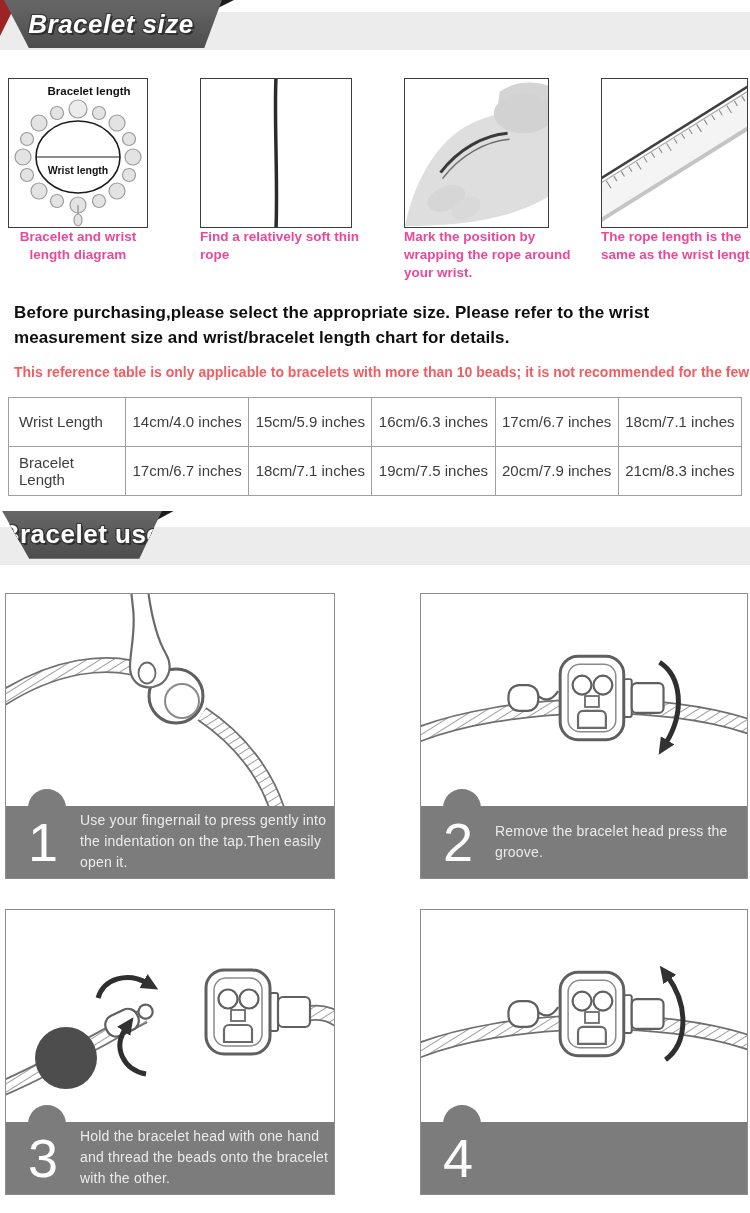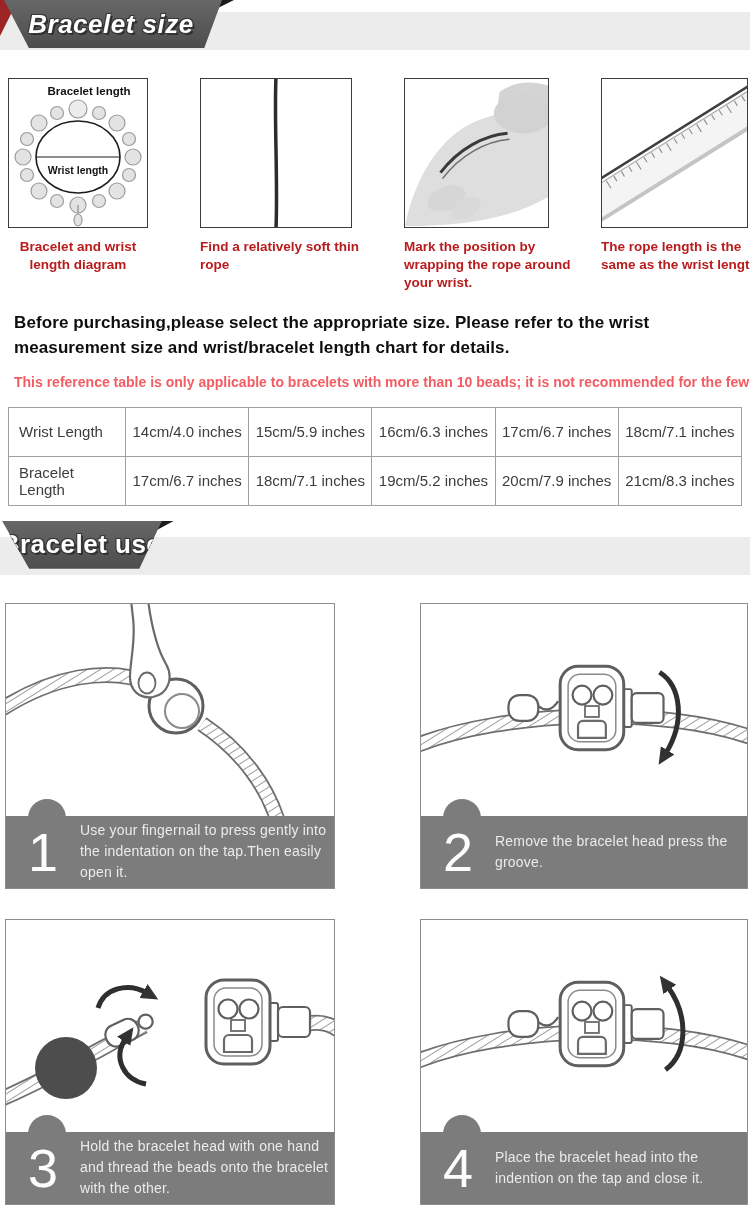--- a/index.html
+++ b/index.html
@@ -21,21 +21,21 @@
   .ribbon.size .fold { left:206px; top:0; width:28px; height:14px; }
   .ribbon.use  { height:64px; }
   .ribbon.use .band { top:22px; height:38px; }
   .ribbon.use .trap { left:0; top:6px; width:162px; clip-path:polygon(2px 0,100% 0,86% 100%,18% 100%); }
   .ribbon.use .fold { left:150px; top:6px; width:24px; height:13px; }
 
   
   .measure-row { display:grid; grid-template-columns:140px 152px 145px 147px; column-gap:52px;
       padding-left:8px; margin-top:16px; }
   .m-box { border:1.5px solid #3c3c3c; background:#fff; height:150px; overflow:hidden; }
-  .m-cap { margin-top:10px; font-size:13.5px; font-weight:bold; color:#b91c1c; line-height:1.32; width:178px; }
+  .m-cap { font-size:13.5px; font-weight:bold; color:#ec4899; line-height:1.32; width:178px; }
   .m-cap.center { text-align:center; width:100%; }
   svg text { font-family:"Liberation Sans", sans-serif; }
 
   
   .note-bold { margin-top:20px; padding:0 16px 0 14px; font-size:17px; font-weight:bold;
       color:#0e0e0e; line-height:1.42; letter-spacing:0.1px; }
   .note-red { margin-top:14px; padding-left:14px; font-size:14px; font-weight:bold;
       color:#f25c63; white-space:nowrap; }
 
   
@@ -181,21 +181,21 @@
         <td>14cm/4.0 inches</td>
         <td>15cm/5.9 inches</td>
         <td>16cm/6.3 inches</td>
         <td>17cm/6.7 inches</td>
         <td>18cm/7.1 inches</td>
       </tr>
       <tr>
         <td class="rowlab">Bracelet Length</td>
         <td>17cm/6.7 inches</td>
         <td>18cm/7.1 inches</td>
-        <td>19cm/5.2 inches</td>
+        <td>19cm/7.5 inches</td>
         <td>20cm/7.9 inches</td>
         <td>21cm/8.3 inches</td>
       </tr>
     </tbody>
   </table>
 
   <div class="ribbon use" style="margin-top:9px;">
     <div class="band"></div>
     <div class="fold"></div>
     <div class="trap">
@@ -275,18 +275,17 @@
           <path d="M -6,142 C 85,106 243,102 334,134" fill="none" stroke="url(#ropeHatch)" stroke-width="12.5"></path>
           <use href="#claspPin" transform="translate(140,104)"></use>
           <use href="#claspConn" transform="translate(204,104)"></use>
           <use href="#claspHead" transform="translate(172,104)"></use>
           <path d="M 246,150 C 268,134 270,96 248,66" fill="none" stroke="#2f2f2f" stroke-width="5" marker-end="url(#arrowHead)"></path>
         </svg>
       </div>
       <div class="step-banner">
         <div class="bump"></div>
         <div class="step-num">4</div>
-        <div class="step-text">Place the bracelet head into the indention on the tap and close it.</div>
       </div>
     </div>
   </div>
 
 </div>
 
 </body></html>

